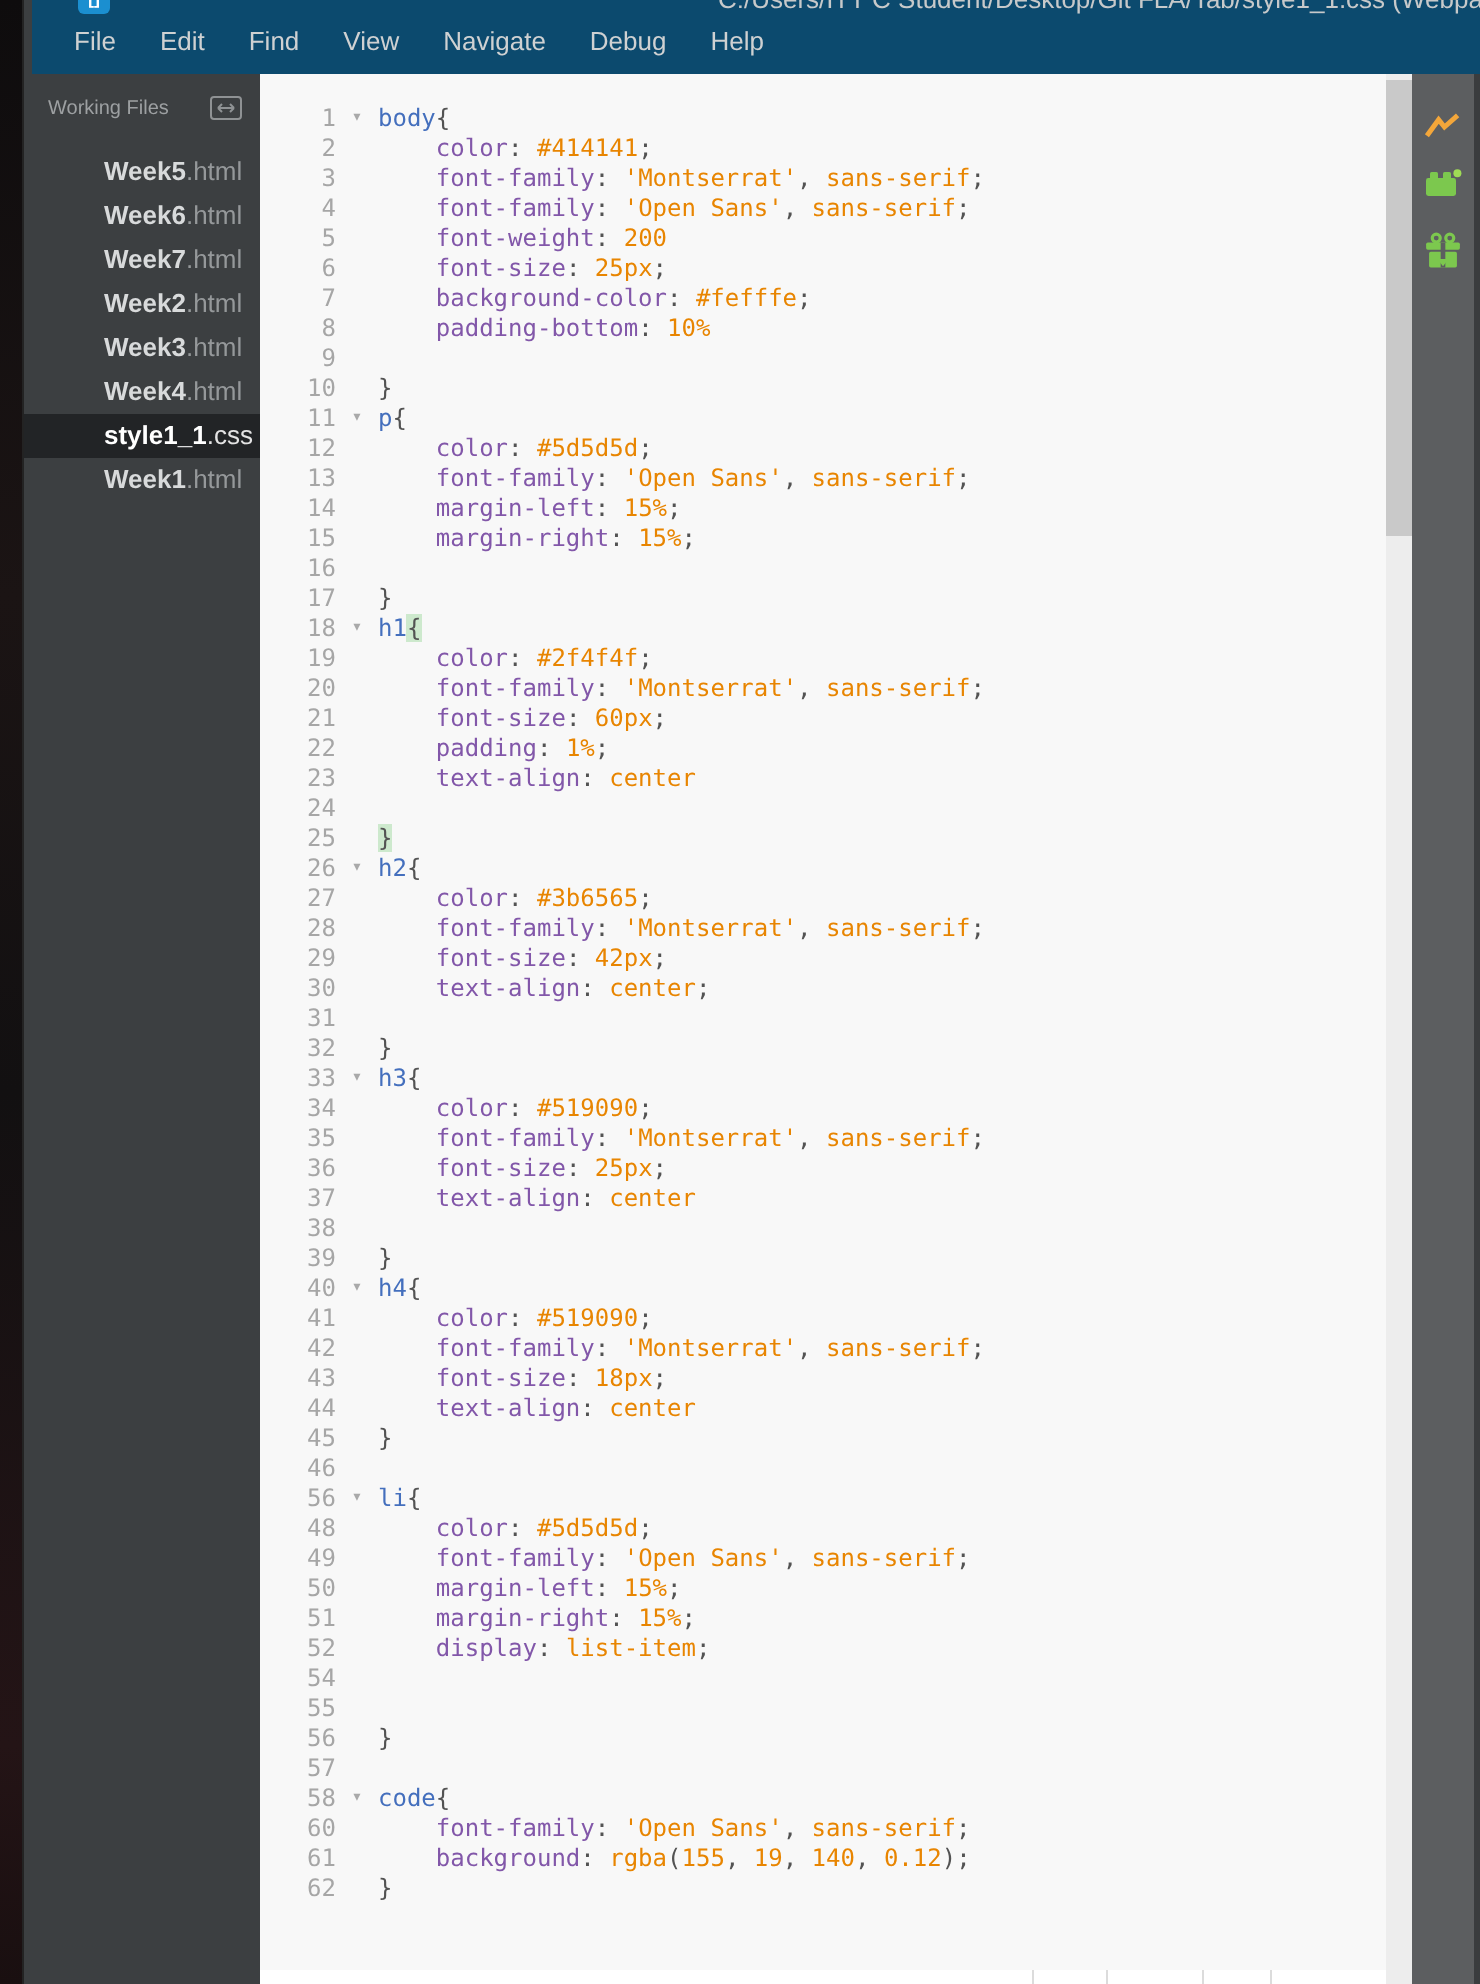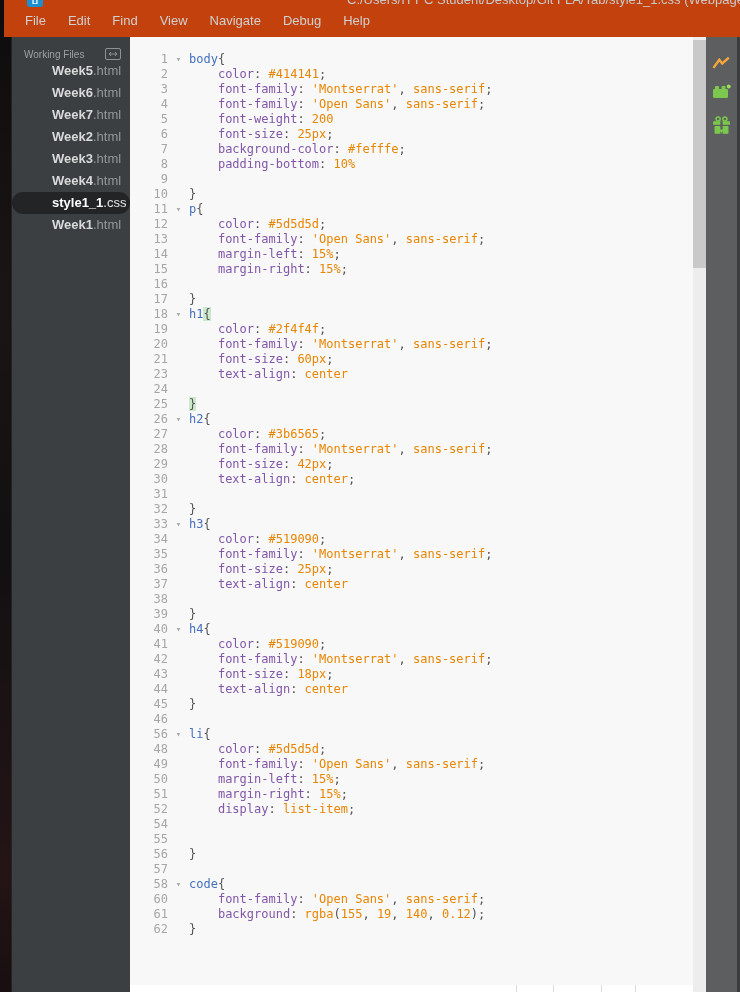--- a/index.html
+++ b/index.html
@@ -6,35 +6,35 @@
   body{
     width:740px;height:992px;overflow:hidden;position:relative;
     background:#3c3f41;font-family:"Liberation Sans",sans-serif;
     -webkit-font-smoothing:antialiased;
   }
   
   .left-edge{position:absolute;left:0;top:0;width:12px;height:992px;
     background:linear-gradient(180deg,#0e0c0d 0%,#1b1414 30%,#121011 55%,#241416 88%,#190f10 100%);
     border-right:1px solid #232323;box-sizing:border-box;}
   
-  .menubar{position:absolute;left:4px;top:0;right:0;height:37px;background:#c2410c;}
+  .menubar{position:absolute;left:16px;top:0;right:0;height:37px;background:#0c4a6e;}
   .win-title{position:absolute;top:-8px;left:343px;font-size:13px;color:#c7c9ca;white-space:nowrap;}
   .app-icon{position:absolute;top:-8px;left:23px;width:16px;height:15px;background:#1b8fd0;
     border-radius:3px;color:#fff;font-size:9px;line-height:15px;text-align:center;font-weight:bold;}
   .menus{position:absolute;left:10px;top:11px;display:flex;}
   .menu-item{color:#cfd1d2;font-size:13px;padding:2px 11px 2px 11px;cursor:default;}
   
   .sidebar{position:absolute;left:12px;top:37px;width:118px;bottom:0;background:#3c3f41;}
   .wf-header{display:flex;align-items:center;padding:11px 9px 0 12px;color:#9da0a2;font-size:10px;}
   .split-icon{margin-left:auto;display:block;}
-  .file-list{}
+  .file-list{margin-top:15px;}
   .file-row{height:22px;line-height:22px;padding-left:40px;font-size:13px;white-space:nowrap;cursor:default;}
   .file-row .fname{color:#d8dadb;font-weight:bold;}
   .file-row .fext{color:#95989a;}
-  .file-row.selected{background:#222426;border-radius:11px;}
+  .file-row.selected{background:#222426;}
   .file-row.selected .fname{color:#ffffff;}
   .file-row.selected .fext{color:#e4e4e4;}
   .project{margin-top:17px;border-top:1px solid #323537;padding:9px 0 0 12px;
     color:#a4a6a8;font-size:13px;}
   .project .tri{color:#8b8d8f;font-size:10px;margin-left:4px;}
   
   .editor{position:absolute;left:130px;top:37px;width:563px;bottom:7px;background:#f8f8f8;overflow:hidden;}
   .code-lines{padding-top:15px;font-family:"DejaVu Sans Mono","Liberation Mono",monospace;font-size:12px;}
   .cl{height:15px;line-height:15px;display:flex;white-space:pre;}
   .ln{width:38px;text-align:right;color:#a6a6a6;flex:none;}
@@ -111,20 +111,21 @@
       <div class="cl"><span class="ln">12</span><span class="fold"></span><span class="codetxt"><span class="t-d">    </span><span class="t-p">color</span><span class="t-d">: </span><span class="t-v">#5d5d5d</span><span class="t-d">;</span></span></div>
       <div class="cl"><span class="ln">13</span><span class="fold"></span><span class="codetxt"><span class="t-d">    </span><span class="t-p">font-family</span><span class="t-d">: </span><span class="t-v">'Open Sans'</span><span class="t-d">, </span><span class="t-v">sans-serif</span><span class="t-d">;</span></span></div>
       <div class="cl"><span class="ln">14</span><span class="fold"></span><span class="codetxt"><span class="t-d">    </span><span class="t-p">margin-left</span><span class="t-d">: </span><span class="t-v">15%</span><span class="t-d">;</span></span></div>
       <div class="cl"><span class="ln">15</span><span class="fold"></span><span class="codetxt"><span class="t-d">    </span><span class="t-p">margin-right</span><span class="t-d">: </span><span class="t-v">15%</span><span class="t-d">;</span></span></div>
       <div class="cl"><span class="ln">16</span><span class="fold"></span><span class="codetxt"></span></div>
       <div class="cl"><span class="ln">17</span><span class="fold"></span><span class="codetxt"><span class="t-d">}</span></span></div>
       <div class="cl"><span class="ln">18</span><span class="fold">▾</span><span class="codetxt"><span class="t-s">h1</span><span class="t-h">{</span></span></div>
       <div class="cl"><span class="ln">19</span><span class="fold"></span><span class="codetxt"><span class="t-d">    </span><span class="t-p">color</span><span class="t-d">: </span><span class="t-v">#2f4f4f</span><span class="t-d">;</span></span></div>
       <div class="cl"><span class="ln">20</span><span class="fold"></span><span class="codetxt"><span class="t-d">    </span><span class="t-p">font-family</span><span class="t-d">: </span><span class="t-v">'Montserrat'</span><span class="t-d">, </span><span class="t-v">sans-serif</span><span class="t-d">;</span></span></div>
       <div class="cl"><span class="ln">21</span><span class="fold"></span><span class="codetxt"><span class="t-d">    </span><span class="t-p">font-size</span><span class="t-d">: </span><span class="t-v">60px</span><span class="t-d">;</span></span></div>
+      <div class="cl"><span class="ln">22</span><span class="fold"></span><span class="codetxt"><span class="t-d">    </span><span class="t-p">padding</span><span class="t-d">: </span><span class="t-v">1%</span><span class="t-d">;</span></span></div>
       <div class="cl"><span class="ln">23</span><span class="fold"></span><span class="codetxt"><span class="t-d">    </span><span class="t-p">text-align</span><span class="t-d">: </span><span class="t-v">center</span></span></div>
       <div class="cl"><span class="ln">24</span><span class="fold"></span><span class="codetxt"></span></div>
       <div class="cl"><span class="ln">25</span><span class="fold"></span><span class="codetxt"><span class="t-h">}</span></span></div>
       <div class="cl"><span class="ln">26</span><span class="fold">▾</span><span class="codetxt"><span class="t-s">h2</span><span class="t-d">{</span></span></div>
       <div class="cl"><span class="ln">27</span><span class="fold"></span><span class="codetxt"><span class="t-d">    </span><span class="t-p">color</span><span class="t-d">: </span><span class="t-v">#3b6565</span><span class="t-d">;</span></span></div>
       <div class="cl"><span class="ln">28</span><span class="fold"></span><span class="codetxt"><span class="t-d">    </span><span class="t-p">font-family</span><span class="t-d">: </span><span class="t-v">'Montserrat'</span><span class="t-d">, </span><span class="t-v">sans-serif</span><span class="t-d">;</span></span></div>
       <div class="cl"><span class="ln">29</span><span class="fold"></span><span class="codetxt"><span class="t-d">    </span><span class="t-p">font-size</span><span class="t-d">: </span><span class="t-v">42px</span><span class="t-d">;</span></span></div>
       <div class="cl"><span class="ln">30</span><span class="fold"></span><span class="codetxt"><span class="t-d">    </span><span class="t-p">text-align</span><span class="t-d">: </span><span class="t-v">center</span><span class="t-d">;</span></span></div>
       <div class="cl"><span class="ln">31</span><span class="fold"></span><span class="codetxt"></span></div>
       <div class="cl"><span class="ln">32</span><span class="fold"></span><span class="codetxt"><span class="t-d">}</span></span></div>

